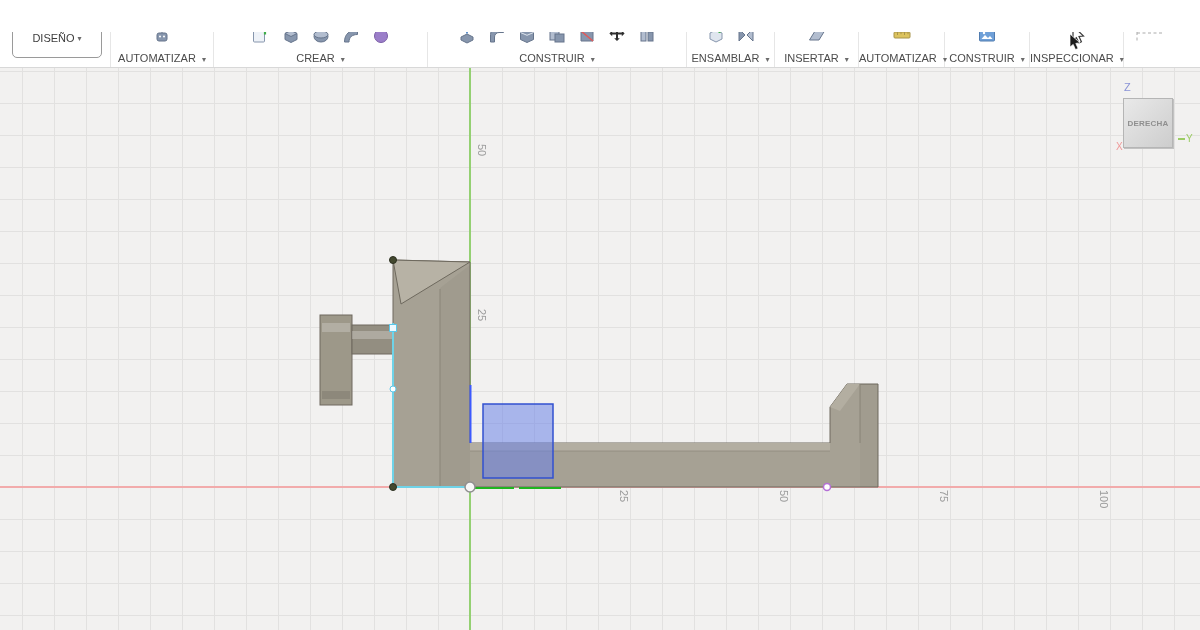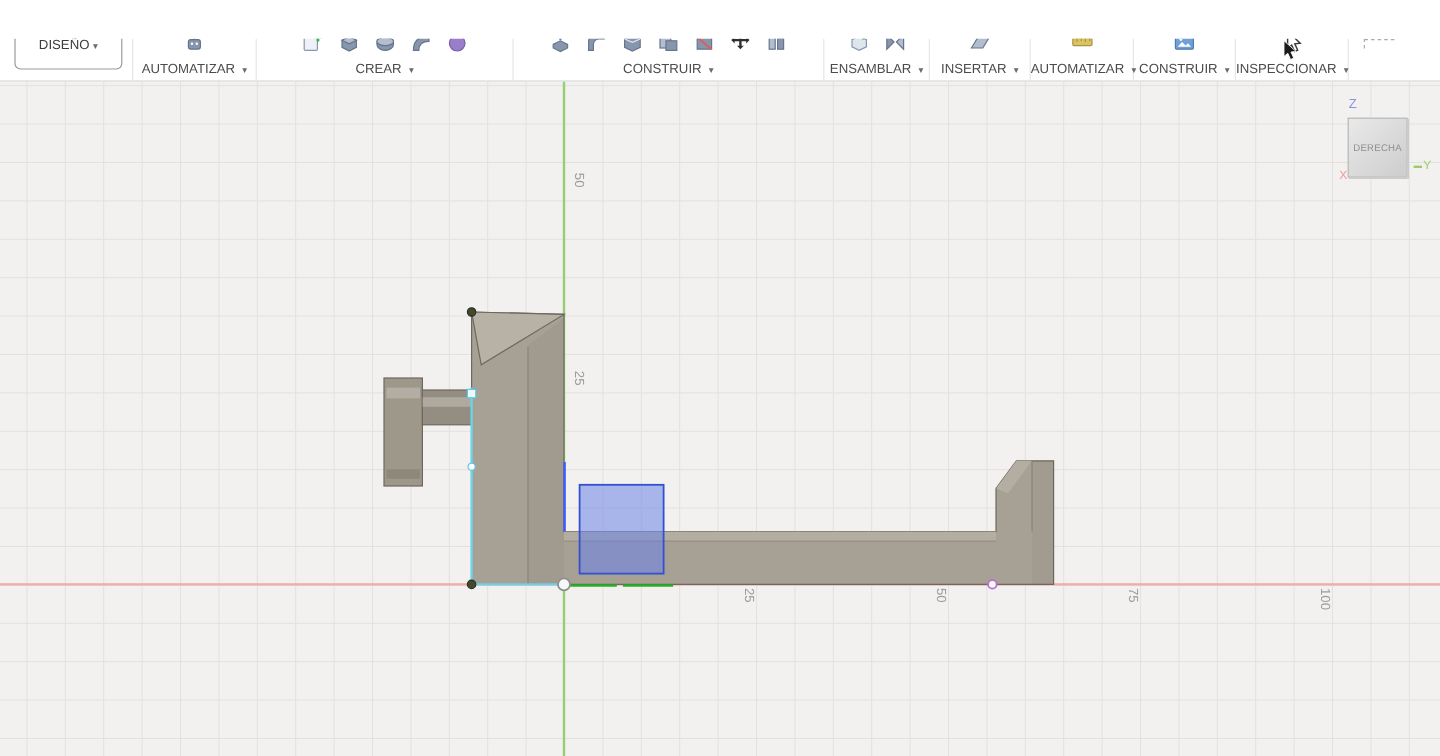--- a/index.html
+++ b/index.html
@@ -29,21 +29,21 @@
   .y-axis{position:absolute;left:469px;top:0;width:2px;height:595px;background:#94d072;}
   .x-axis{position:absolute;left:0;top:419px;width:1200px;height:2px;background:#f2abab;}
   .model{position:absolute;left:0;top:0;}
   .axnum{position:absolute;transform:rotate(90deg);transform-origin:0 0;font-size:11px;
     color:#9c9c9c;white-space:nowrap;}
 
   
   .viewcube{position:absolute;left:1108px;top:10px;width:92px;height:82px;cursor:pointer;}
   .vc-face{position:absolute;left:15px;top:21px;width:48px;height:48px;
     background:linear-gradient(135deg,#e9e9e9,#cdcdcd);border:1px solid #b5b5b5;
-    color:#8f8f8f;font-size:8px;font-weight:normal;display:flex;align-items:center;
+    color:#8f8f8f;font-size:8px;font-weight:bold;display:flex;align-items:center;
     justify-content:center;letter-spacing:.2px;box-shadow:1px 1px 0 #c2c2c2;}
   .vc-z{position:absolute;left:16px;top:4px;color:#8a93d6;font-size:11px;}
   .vc-y{position:absolute;left:70px;top:56px;color:#9ccc65;font-size:10px;display:flex;
     align-items:center;gap:1px;}
   .vc-dash{display:inline-block;width:7px;height:2px;background:#9ccc65;}
   .vc-x{position:absolute;left:8px;top:64px;color:#ef9a9a;font-size:10px;}
 
   
   .navbar{position:absolute;left:496px;top:584px;display:flex;align-items:flex-start;gap:13px;}
   .nav-glyph{width:11px;height:11px;border:1.6px solid #707070;border-radius:50%;}

